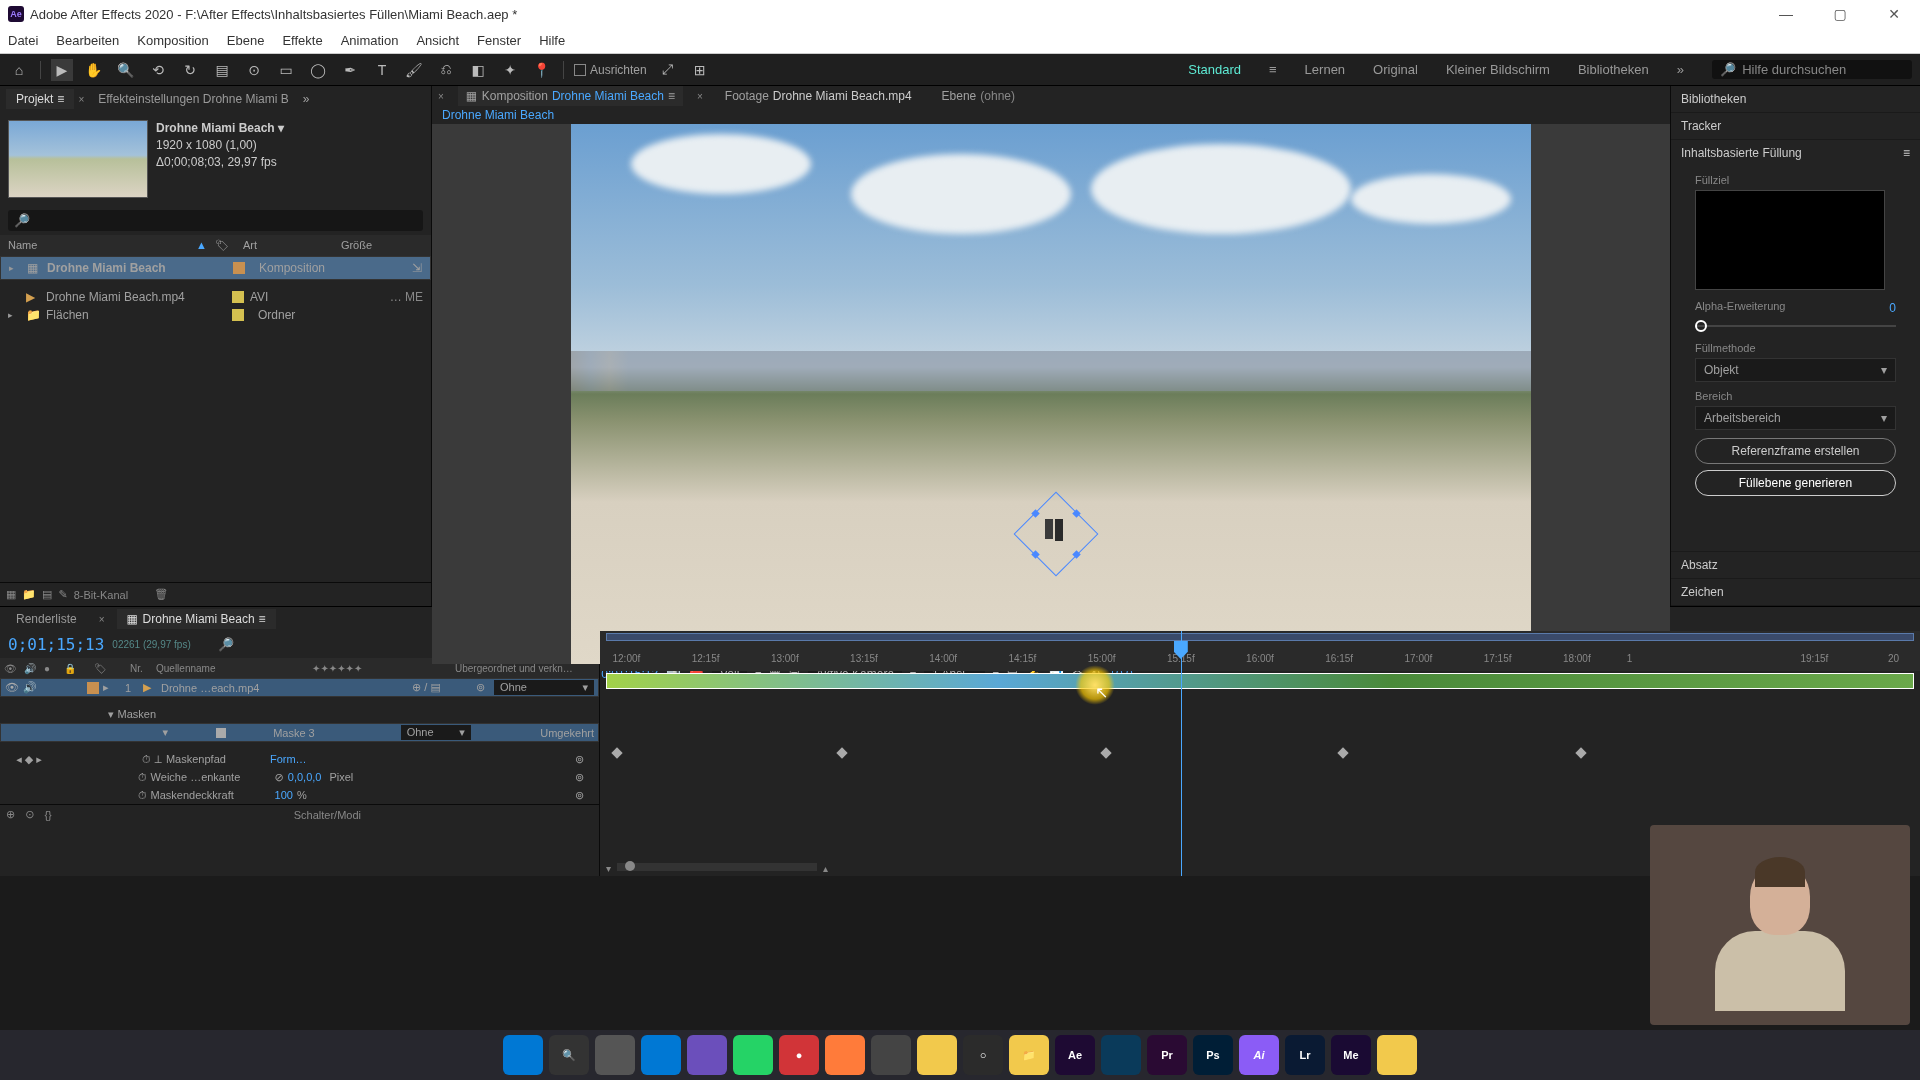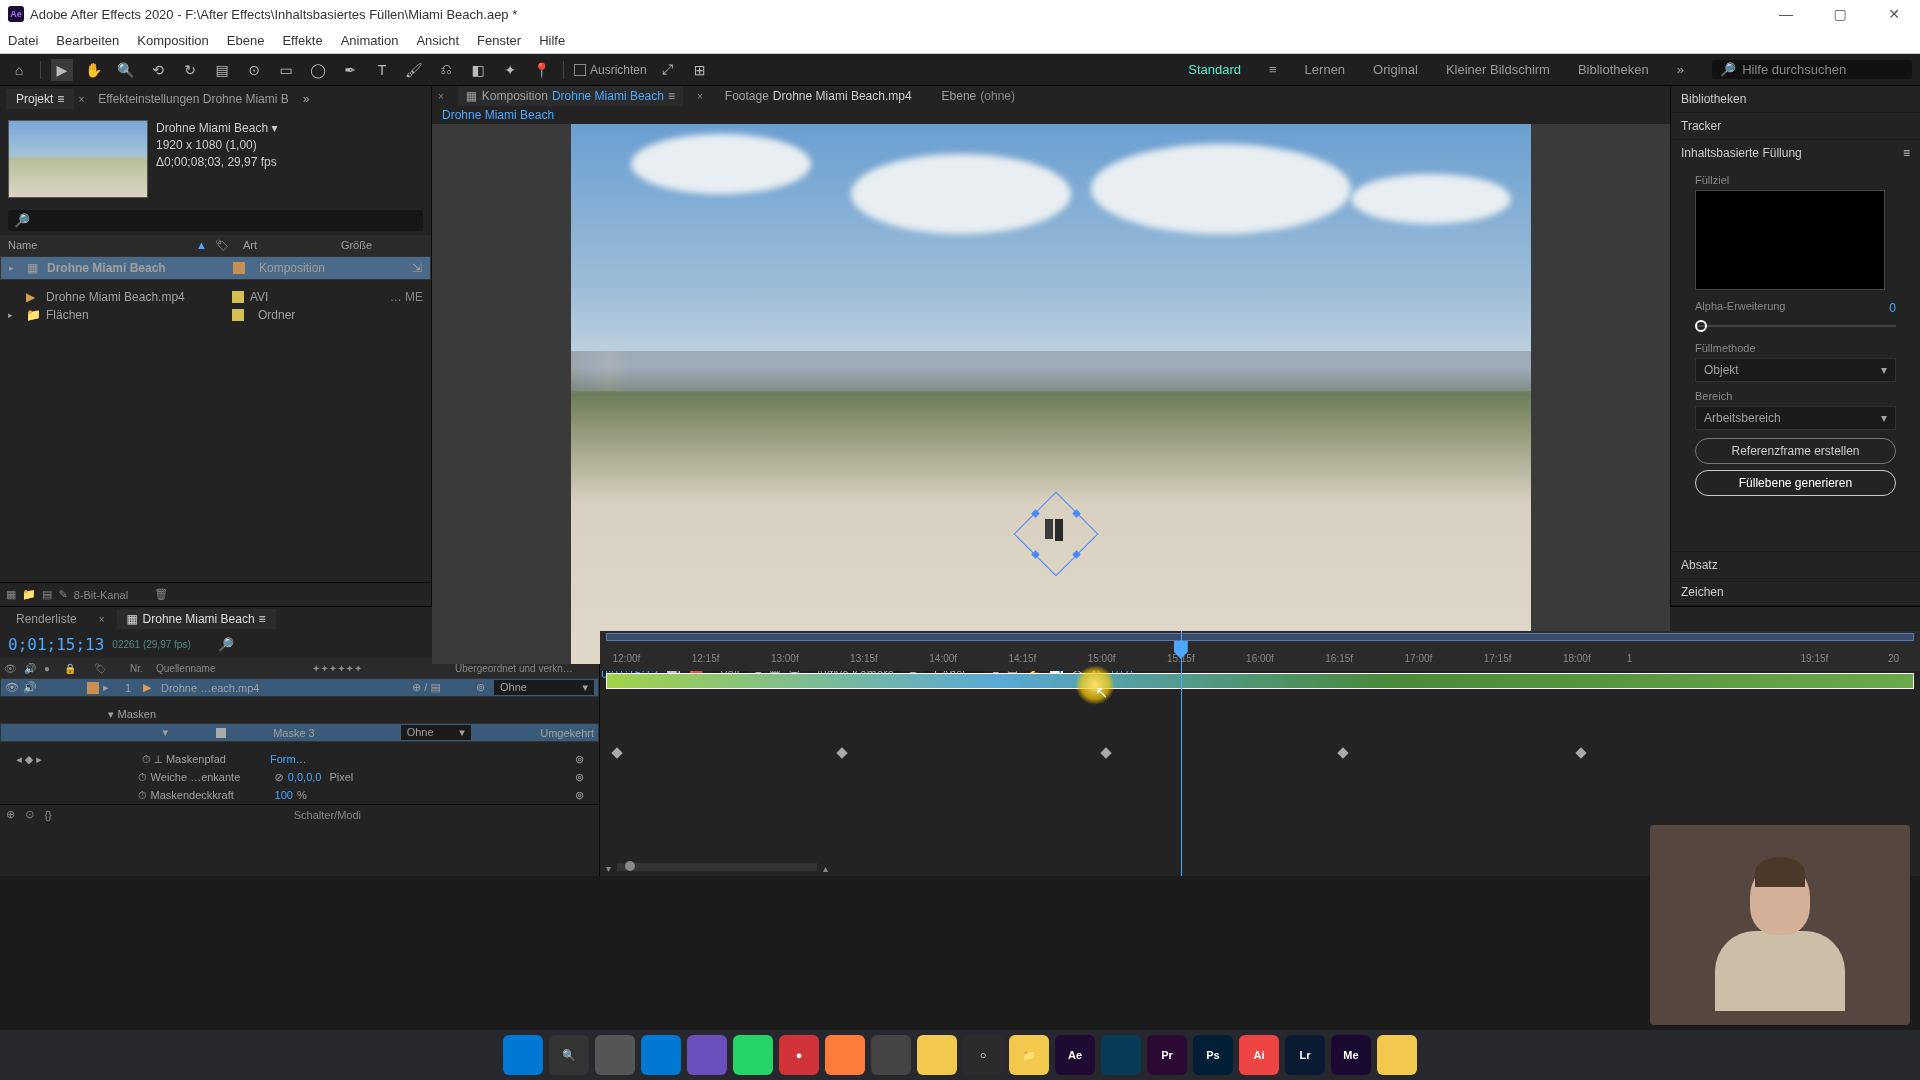--- a/index.html
+++ b/index.html
@@ -19,21 +19,21 @@
 .searchbox{display:flex;align-items:center;gap:6px;background:#111;padding:2px 8px;border-radius:3px;color:#888;width:200px}
 .panel-tabs{height:26px;display:flex;align-items:center;gap:4px;padding:0 6px;background:#232323;font-size:12px}
 .ptab{padding:3px 10px;display:flex;align-items:center;gap:4px;color:#999}
 .ptab.active{background:#2b2b2b;color:#ddd}
 .closex{font-size:10px;color:#888}
 .main-row{display:flex;height:520px}
 .left-panel{width:432px;background:#232323;display:flex;flex-direction:column;border-right:1px solid #0a0a0a}
 .proj-head{display:flex;padding:8px;gap:8px}
 .thumb{width:140px;height:78px;border:1px solid #555;background:linear-gradient(to bottom,#7aa8d6 0%,#a4c2da 45%,#b7c09a 50%,#dcd4c4 100%)}
 .proj-info{font-size:12px;color:#ccc;line-height:1.4}
-.proj-info .n{font-weight:normal}
+.proj-info .n{font-weight:bold}
 .searchrow{padding:4px 8px}
 .searchrow .sb{background:#161616;width:100%;padding:3px 6px;border-radius:3px;color:#888}
 .list-head{display:flex;padding:4px 8px;background:#2a2a2a;font-size:11px;gap:8px}
 .list-head .c1{width:180px}
 .list-head .c2{width:20px}
 .list-head .c3{width:90px}
 .list-head .c4{width:60px}
 .prow{display:flex;align-items:center;padding:2px 8px;font-size:12px;gap:6px}
 .prow.sel{background:#4a6a8a}
 .prow .tw{width:12px;color:#999;font-size:9px}
@@ -524,17 +524,17 @@
     <div class="app" style="background: rgb(209, 52, 56);">●</div>
     <div class="app" style="background: rgb(255, 123, 58);"></div>
     <div class="app" style="background: rgb(68, 68, 68);"></div>
     <div class="app" style="background: rgb(242, 201, 76);"></div>
     <div class="app" style="background: rgb(43, 43, 43);">○</div>
     <div class="app" style="background: rgb(242, 201, 76);">📁</div>
     <div class="app" style="background: rgb(30, 10, 51);">Ae</div>
     <div class="app" style="background: rgb(10, 58, 90);"></div>
     <div class="app" style="background: rgb(42, 10, 51);">Pr</div>
     <div class="app" style="background: rgb(0, 30, 54);">Ps</div>
-    <div class="app" style="background: #ef4444;">Ai</div>
+    <div class="app" style="background: #8b5cf6; font-style: italic;">Ai</div>
     <div class="app" style="background: rgb(10, 26, 51);">Lr</div>
     <div class="app" style="background: rgb(26, 10, 51);">Me</div>
     <div class="app" style="background: rgb(242, 201, 76);"></div>
   </div>
 
 </body></html>

